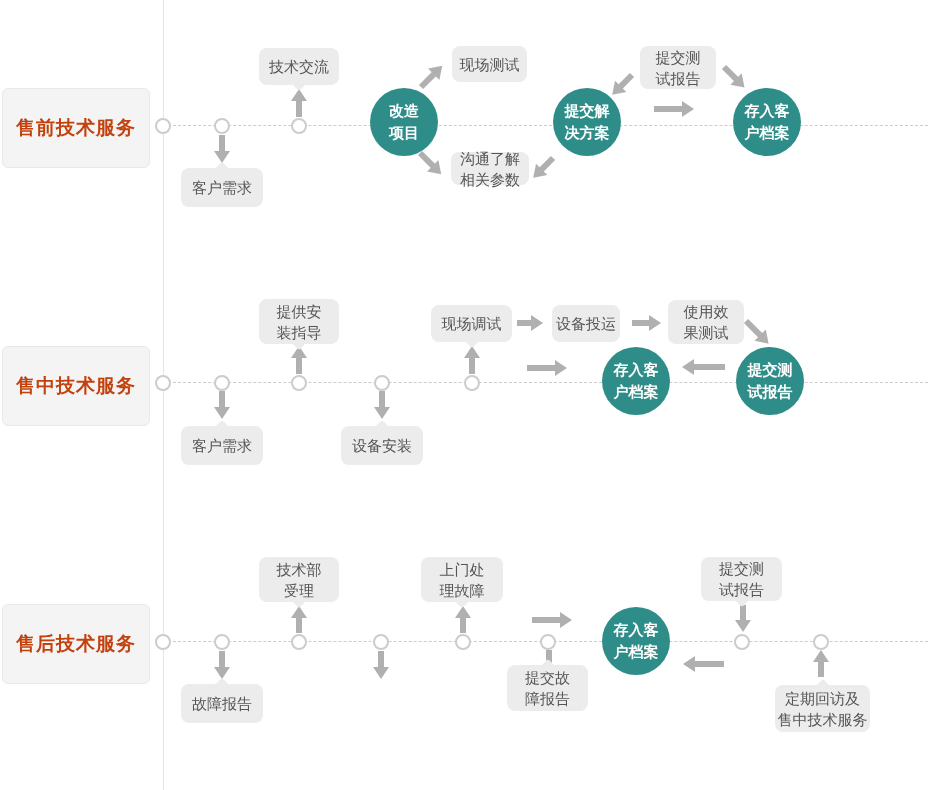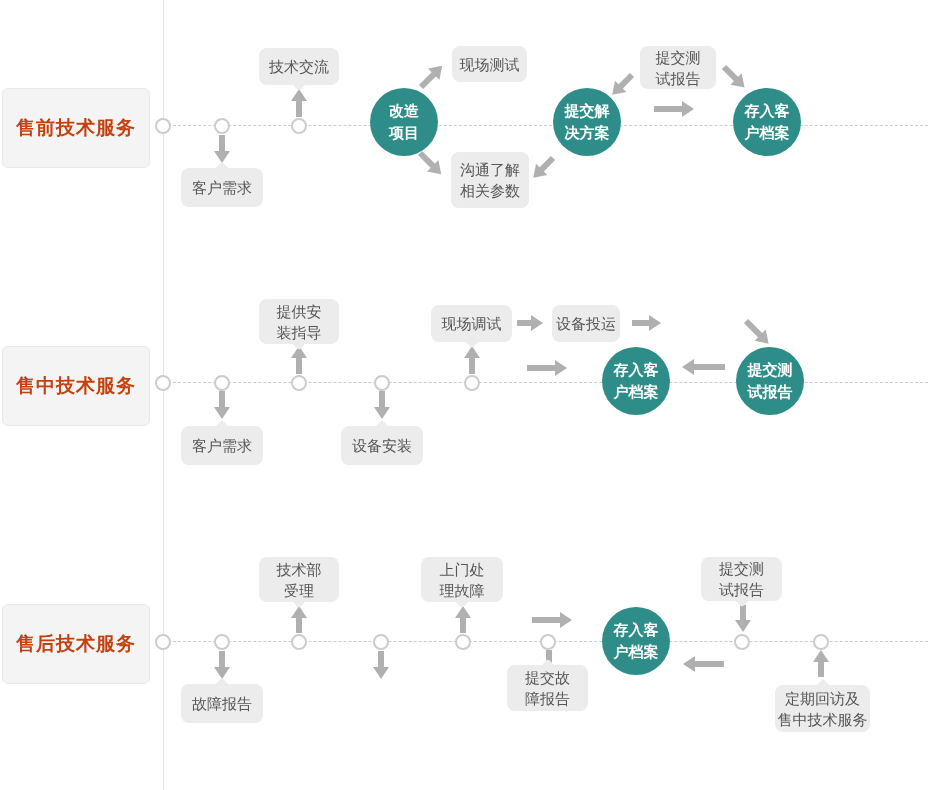--- a/index.html
+++ b/index.html
@@ -68,21 +68,21 @@
   <div class="arrow ur" style="left:421px;top:87px;width:30px"></div>
   <div class="arrow dr" style="left:420px;top:153px;width:30px"></div>
   <div class="arrow dl" style="left:632px;top:75px;width:28px"></div>
   <div class="arrow r" style="left:654px;top:109px;width:40px"></div>
   <div class="arrow dr" style="left:724px;top:67px;width:29px"></div>
   <div class="arrow dl" style="left:553px;top:158px;width:28px"></div>
 
   <div class="bubble tail-top" style="left:181px;top:168px;width:82px;height:39px">客户需求</div>
   <div class="bubble tail-bottom" style="left:259px;top:48px;width:80px;height:37px">技术交流</div>
   <div class="bubble" style="left:452px;top:46px;width:75px;height:36px">现场测试</div>
-  <div class="bubble" style="left:451px;top:152px;width:78px;height:56px">沟通了解
+  <div class="bubble" style="left:451px;top:152px;width:78px;height:33px">沟通了解
 相关参数</div>
   <div class="bubble" style="left:640px;top:46px;width:76px;height:43px">提交测
 试报告</div>
 
   <div class="tnode" style="left:370px;top:88px">改造
 项目</div>
   <div class="tnode" style="left:553px;top:88px">提交解
 决方案</div>
   <div class="tnode" style="left:733px;top:88px">存入客
 户档案</div>
@@ -105,20 +105,22 @@
   <div class="arrow dr" style="left:746px;top:321px;width:32px"></div>
   <div class="arrow l" style="left:725px;top:367px;width:43px"></div>
   <div class="arrow r" style="left:527px;top:368px;width:40px"></div>
 
   <div class="bubble tail-top" style="left:181px;top:426px;width:82px;height:39px">客户需求</div>
   <div class="bubble tail-bottom" style="left:259px;top:299px;width:80px;height:45px">提供安
 装指导</div>
   <div class="bubble tail-top" style="left:341px;top:426px;width:82px;height:39px">设备安装</div>
   <div class="bubble tail-bottom" style="left:431px;top:305px;width:81px;height:37px">现场调试</div>
   <div class="bubble" style="left:552px;top:305px;width:68px;height:37px">设备投运</div>
+  <div class="bubble" style="left:668px;top:300px;width:76px;height:44px">使用效
+果测试</div>
 
   <div class="tnode" style="left:602px;top:347px">存入客
 户档案</div>
   <div class="tnode" style="left:736px;top:347px">提交测
 试报告</div>
 
   <div class="dash" style="top:641px"></div>
   <div class="lane-label" style="top:604px">售后技术服务</div>
 
   <div class="node" style="left:155px;top:634px"></div>

